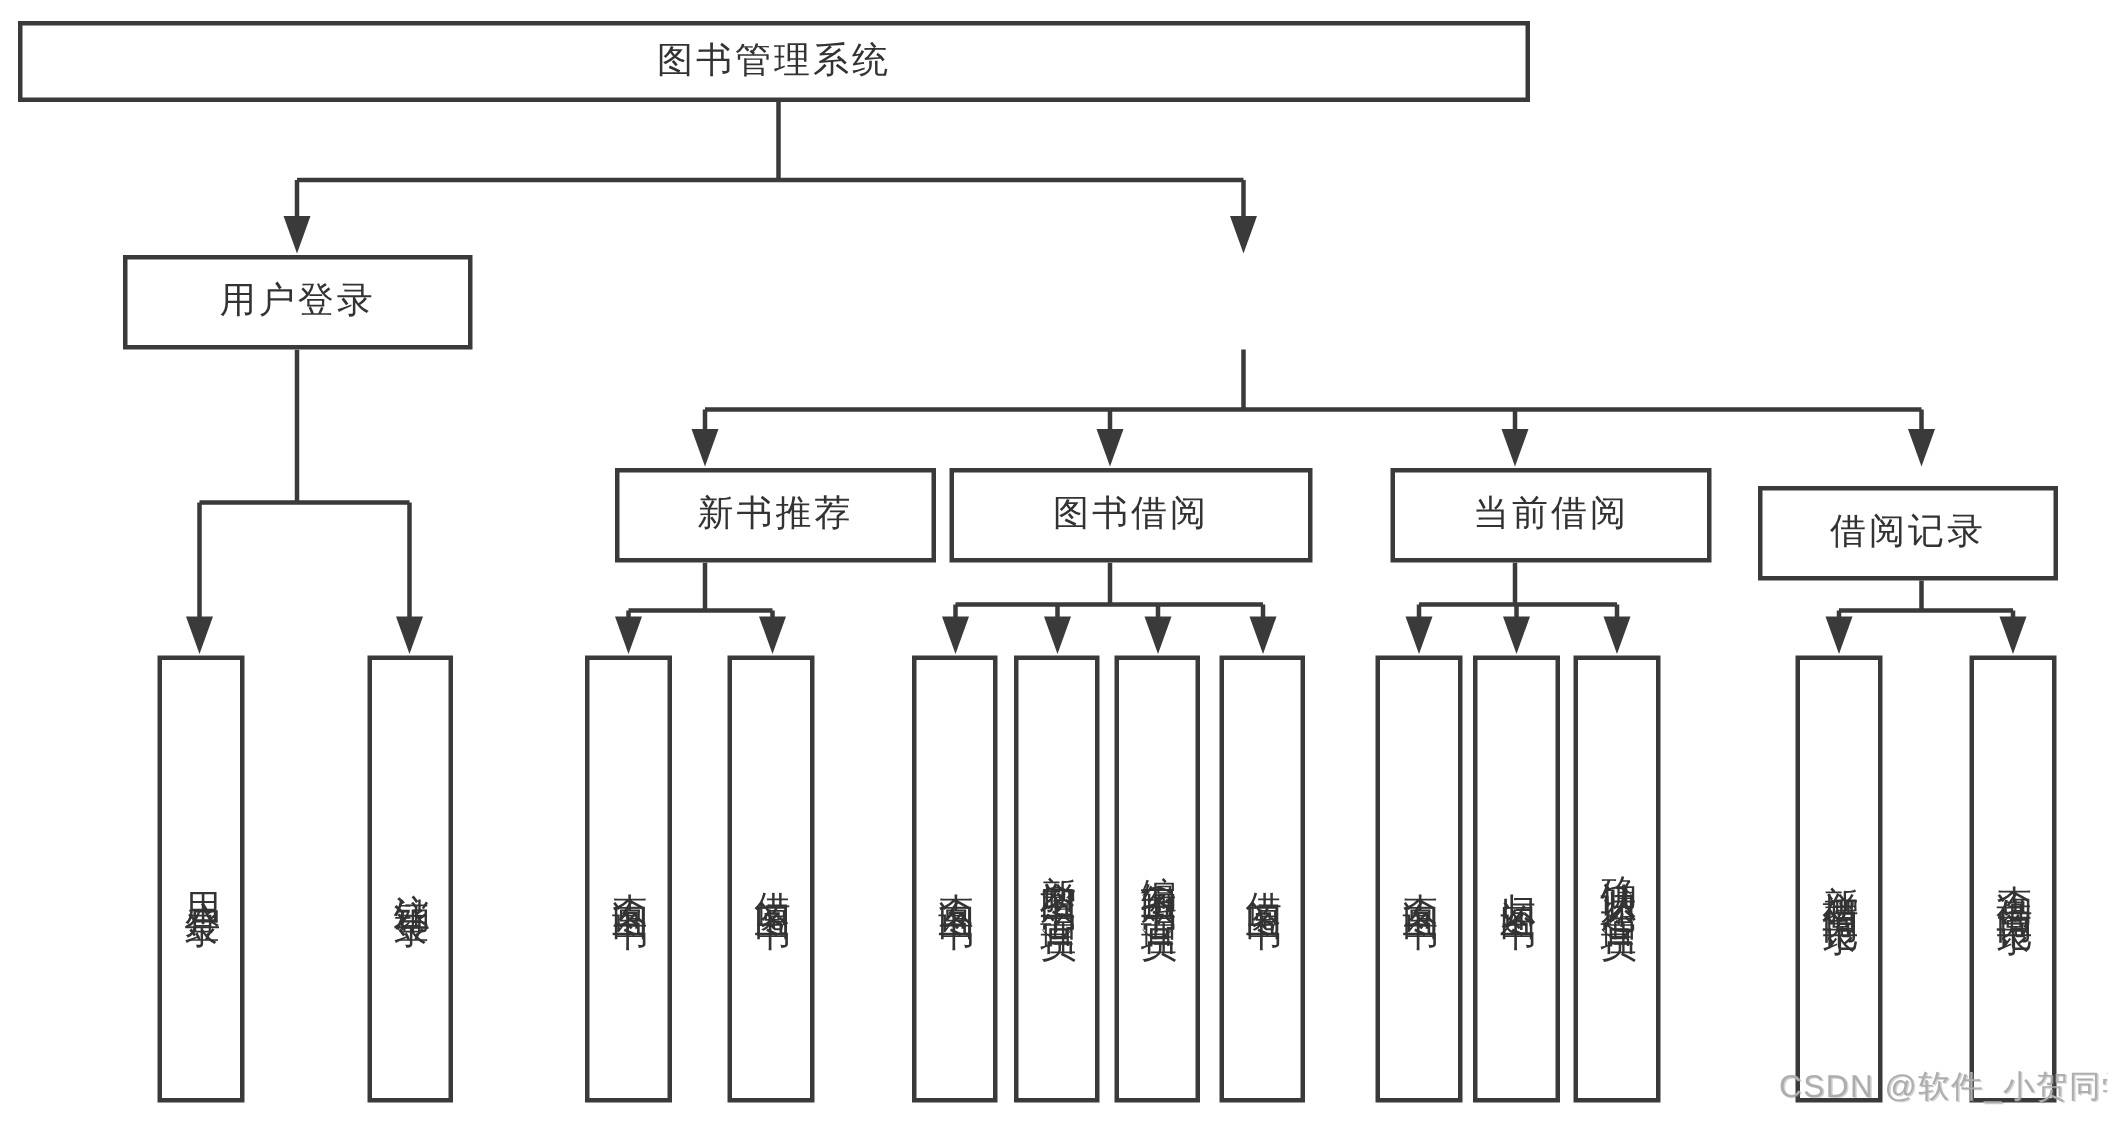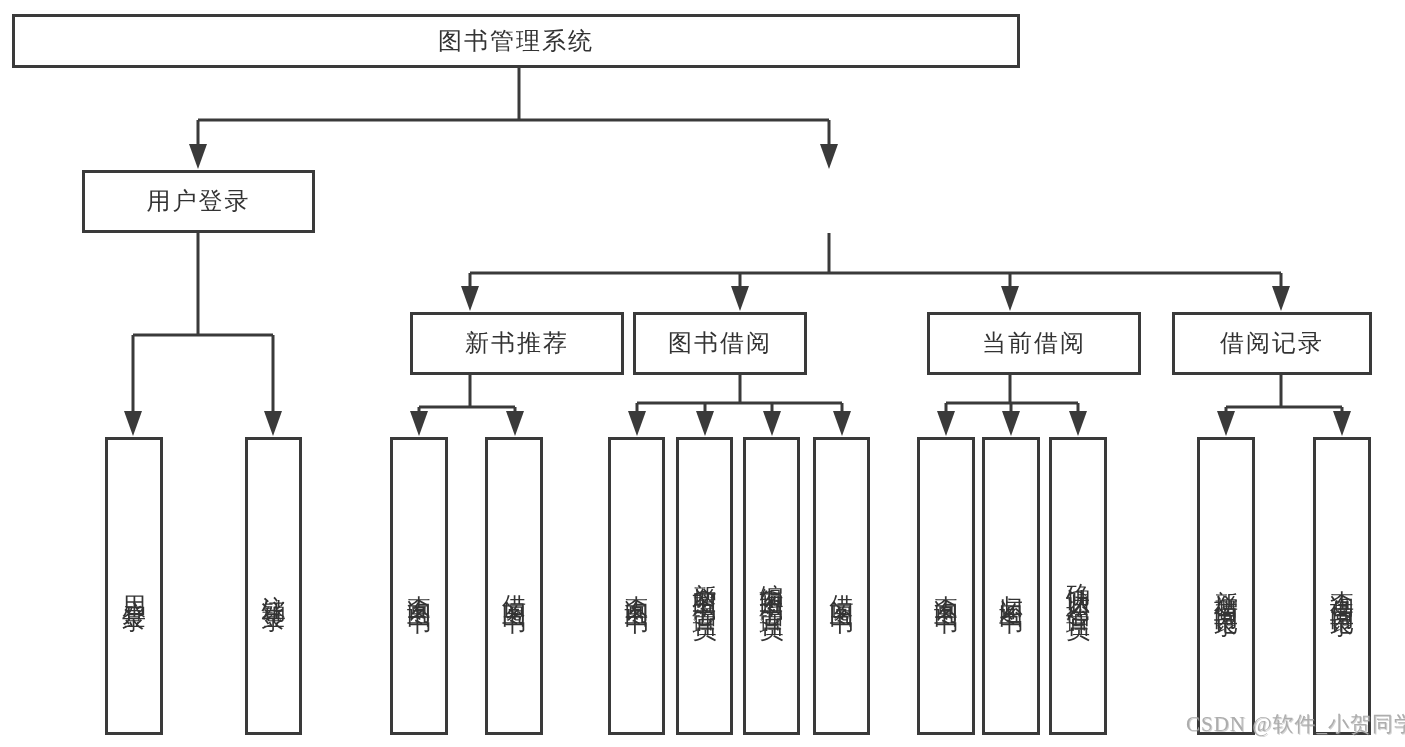--- a/index.html
+++ b/index.html
@@ -1,21 +1,21 @@
 <!DOCTYPE html>
 <html><head>
 <meta charset="utf-8">
 <style>
   html,body{margin:0;padding:0;background:#ffffff;}
   .stage{
     position:relative;
     width:1405px;height:747px;
     background:#ffffff;
     overflow:hidden;
-    font-family:Liberation Serif, serif;
+    font-family:Liberation Sans, sans-serif;
   }
   .wires{position:absolute;left:0;top:0;z-index:1;}
   .box{
     position:absolute;
     box-sizing:border-box;
     border:3px solid #3a3a3a;
     background:#ffffff;
     display:flex;
     align-items:center;
     justify-content:center;
@@ -80,23 +80,23 @@
       <polygon points="1217,411 1235,411 1226,436"></polygon>
       <polygon points="1333,411 1351,411 1342,436"></polygon>
     </g>
   </svg>
 
   <div class="box" style="left:12px;top:14px;width:1008px;height:54px;">图书管理系统</div>
 
   <div class="box" style="left:82px;top:170px;width:233px;height:63px;">用户登录</div>
 
   <div class="box" style="left:363px;top:312px;width:214px;height:63px;margin-left:47px;">新书推荐</div>
-  <div class="box" style="left:633px;top:312px;width:174px;height:63px;">图书借阅</div>
+  <div class="box" style="left:633px;top:312px;width:242px;height:63px;">图书借阅</div>
   <div class="box" style="left:903px;top:312px;width:214px;height:63px;margin-left:24px;">当前借阅</div>
-  <div class="box" style="left:1172px;top:312px;width:200px;height:63px;">借阅记录</div>
+  <div class="box" style="left:1172px;top:324px;width:200px;height:63px;">借阅记录</div>
 
   <div class="box v" style="left:105px;top:437px;width:58px;height:298px;">用户登录</div>
   <div class="box v" style="left:245px;top:437px;width:57px;height:298px;">注销登录</div>
 
   <div class="box v" style="left:390px;top:437px;width:58px;height:298px;">查询图书</div>
   <div class="box v" style="left:485px;top:437px;width:58px;height:298px;">借阅图书</div>
 
   <div class="box v" style="left:608px;top:437px;width:57px;height:298px;">查询图书</div>
   <div class="box v" style="left:676px;top:437px;width:57px;height:298px;">新增图书（管理员）</div>
   <div class="box v" style="left:743px;top:437px;width:57px;height:298px;">编辑图书（管理员）</div>

